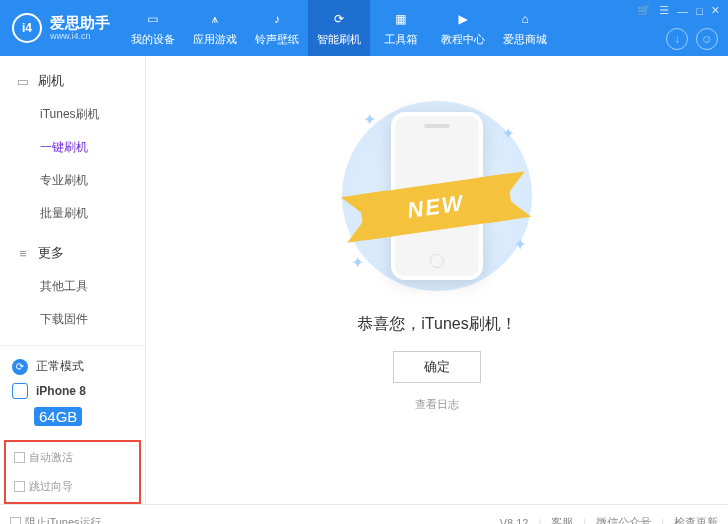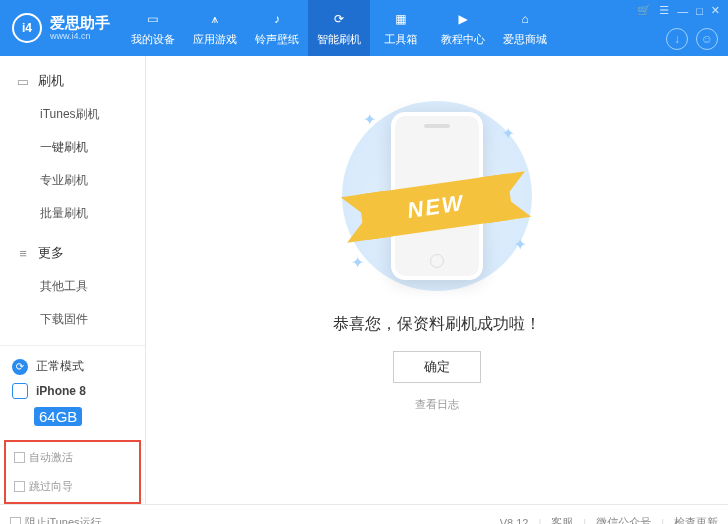--- a/index.html
+++ b/index.html
@@ -20,21 +20,21 @@
 .header-right { position: absolute; right: 8px; top: 4px; display: flex; gap: 8px; color: #cde6ff; font-size: 11px; align-items: center; }
 .header-circles { position: absolute; right: 10px; bottom: 6px; display: flex; gap: 8px; }
 .hc { width: 22px; height: 22px; border: 1.5px solid #9fd0ff; border-radius: 50%; display: flex; align-items: center; justify-content: center; color: #9fd0ff; cursor: pointer; }
 
 .body { display: flex; height: 448px; }
 .sidebar { width: 146px; border-right: 1px solid #e8e8e8; display: flex; flex-direction: column; }
 .side-scroll { flex: 1; padding: 12px 0; overflow: hidden; }
 .side-group { padding: 4px 16px; display: flex; align-items: center; gap: 8px; color: #333; font-size: 13px; margin-bottom: 4px; }
 .side-group .gicon { width: 14px; height: 14px; display: flex; align-items: center; justify-content: center; color: #999; font-size: 13px; }
 .side-item { padding: 8px 16px 8px 40px; font-size: 12px; color: #555; cursor: pointer; }
-.side-item.active { color: #404040; }
+.side-item.active { color: #6d28d9; }
 
 .side-bottom { border-top: 1px solid #eee; padding: 8px 10px; }
 .mode-row, .device-row { display: flex; align-items: center; gap: 8px; padding: 4px 2px; font-size: 12px; color: #444; }
 .mode-row .micon { width: 16px; height: 16px; border-radius: 50%; background: #2a8cf0; color: #fff; display: flex; align-items: center; justify-content: center; font-size: 10px; }
 .device-row .dicon { width: 16px; height: 16px; border: 1.5px solid #2a8cf0; border-radius: 3px; }
 .device-row .badge { background: #2a8cf0; color: #fff; font-size: 15px; padding: 1px 5px; border-radius: 3px; }
 .device-row .dname { font-weight: bold; }
 
 .checkbox-row { display: flex; gap: 14px; padding: 10px; font-size: 11px; color: #999; }
 .checkbox-row.redbox { border: 2px solid #e74c3c; margin: 2px 4px 0 4px; padding: 8px; flex-direction: column; }
@@ -166,21 +166,21 @@
   <div class="main">
     <div class="illus">
       <div class="circle-bg"></div>
       <span class="spark" style="top:14px;left:36px">✦</span>
       <span class="spark" style="top:28px;right:32px">✦</span>
       <span class="spark" style="bottom:24px;left:24px">✦</span>
       <span class="spark" style="bottom:42px;right:20px">✦</span>
       <div class="phone"></div>
       <div class="ribbon">NEW</div>
     </div>
-    <div class="msg">恭喜您，保资料刷机成功啦！</div>
+    <div class="msg">恭喜您，iTunes刷机！</div>
     <button class="ok-btn">确定</button>
     <div class="log-link">查看日志</div>
   </div>
 </div>
 
 <div class="footer">
   <label class="cb">
       <span class="box"></span>
       <span>阻止iTunes运行</span>
     </label>

